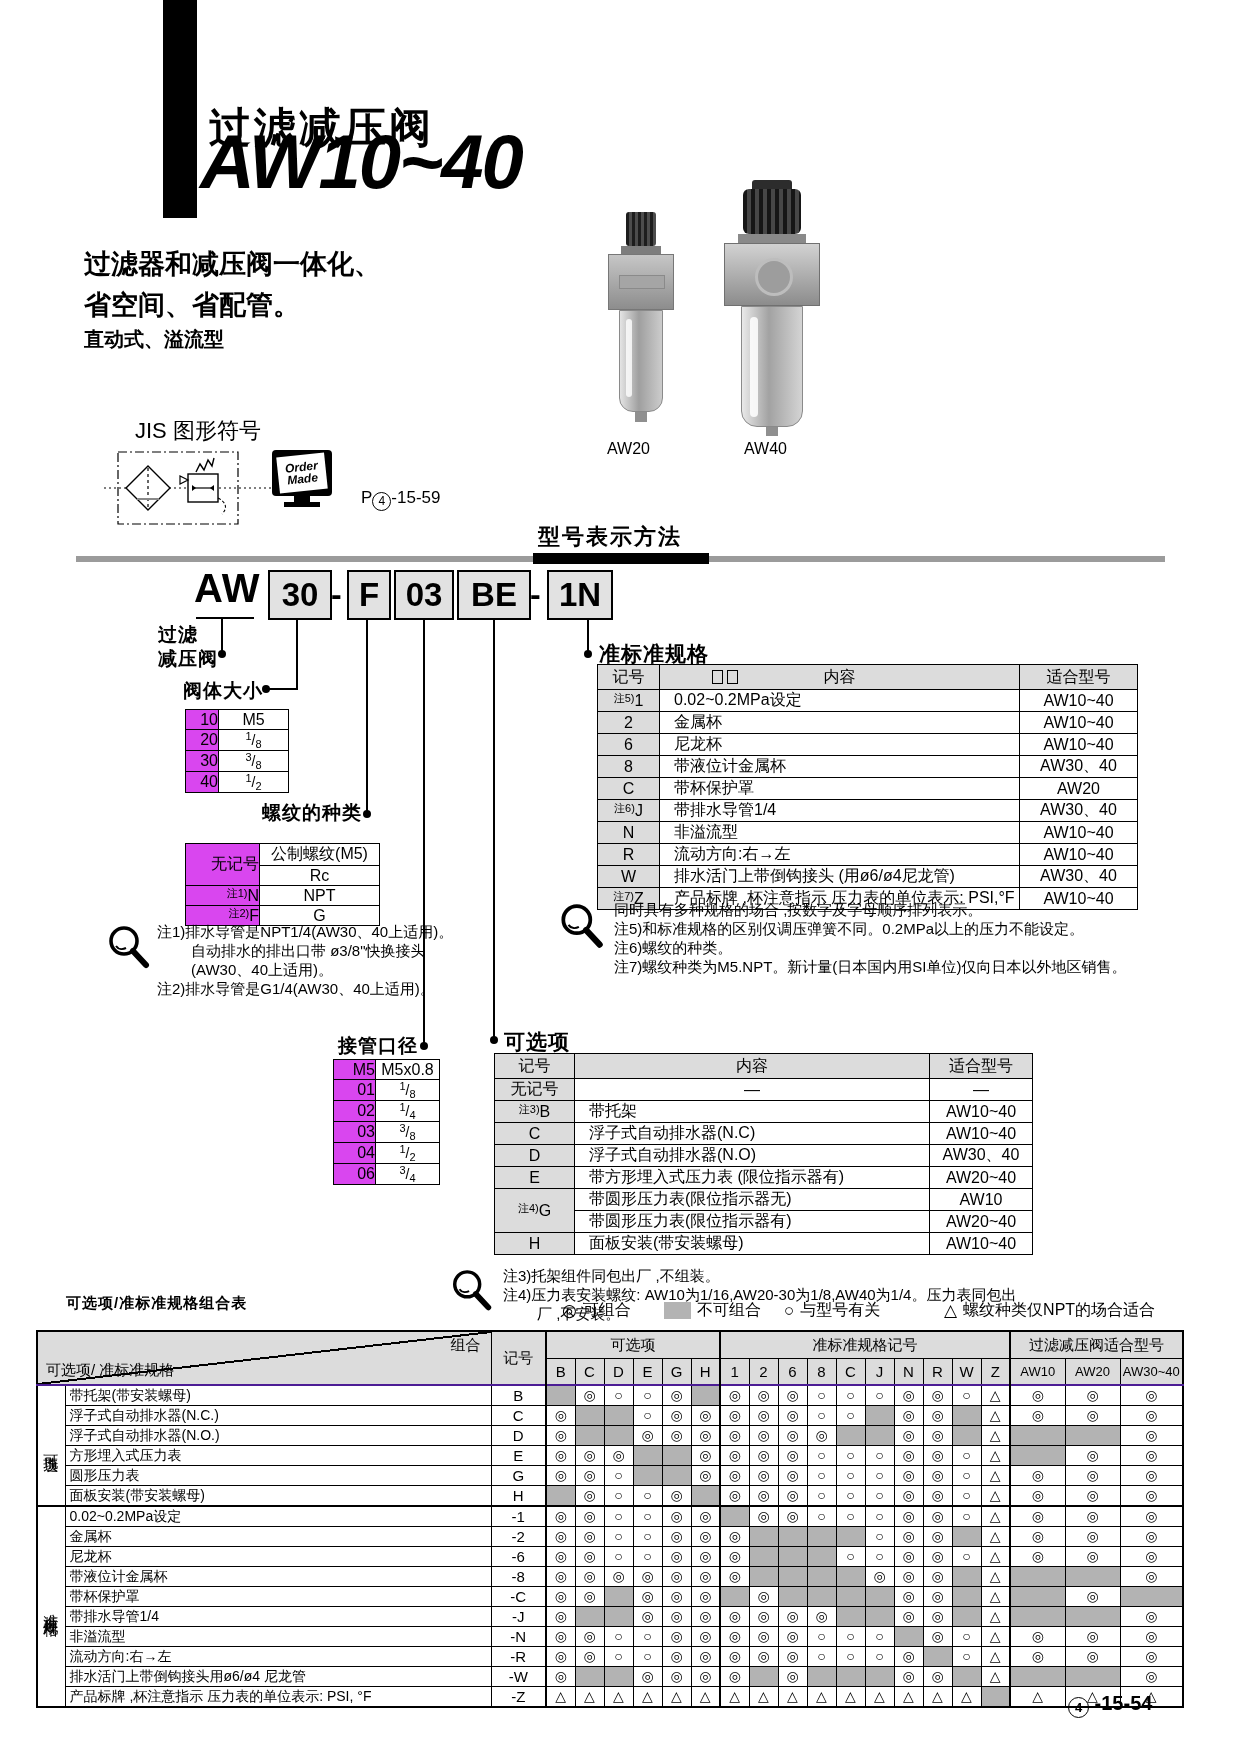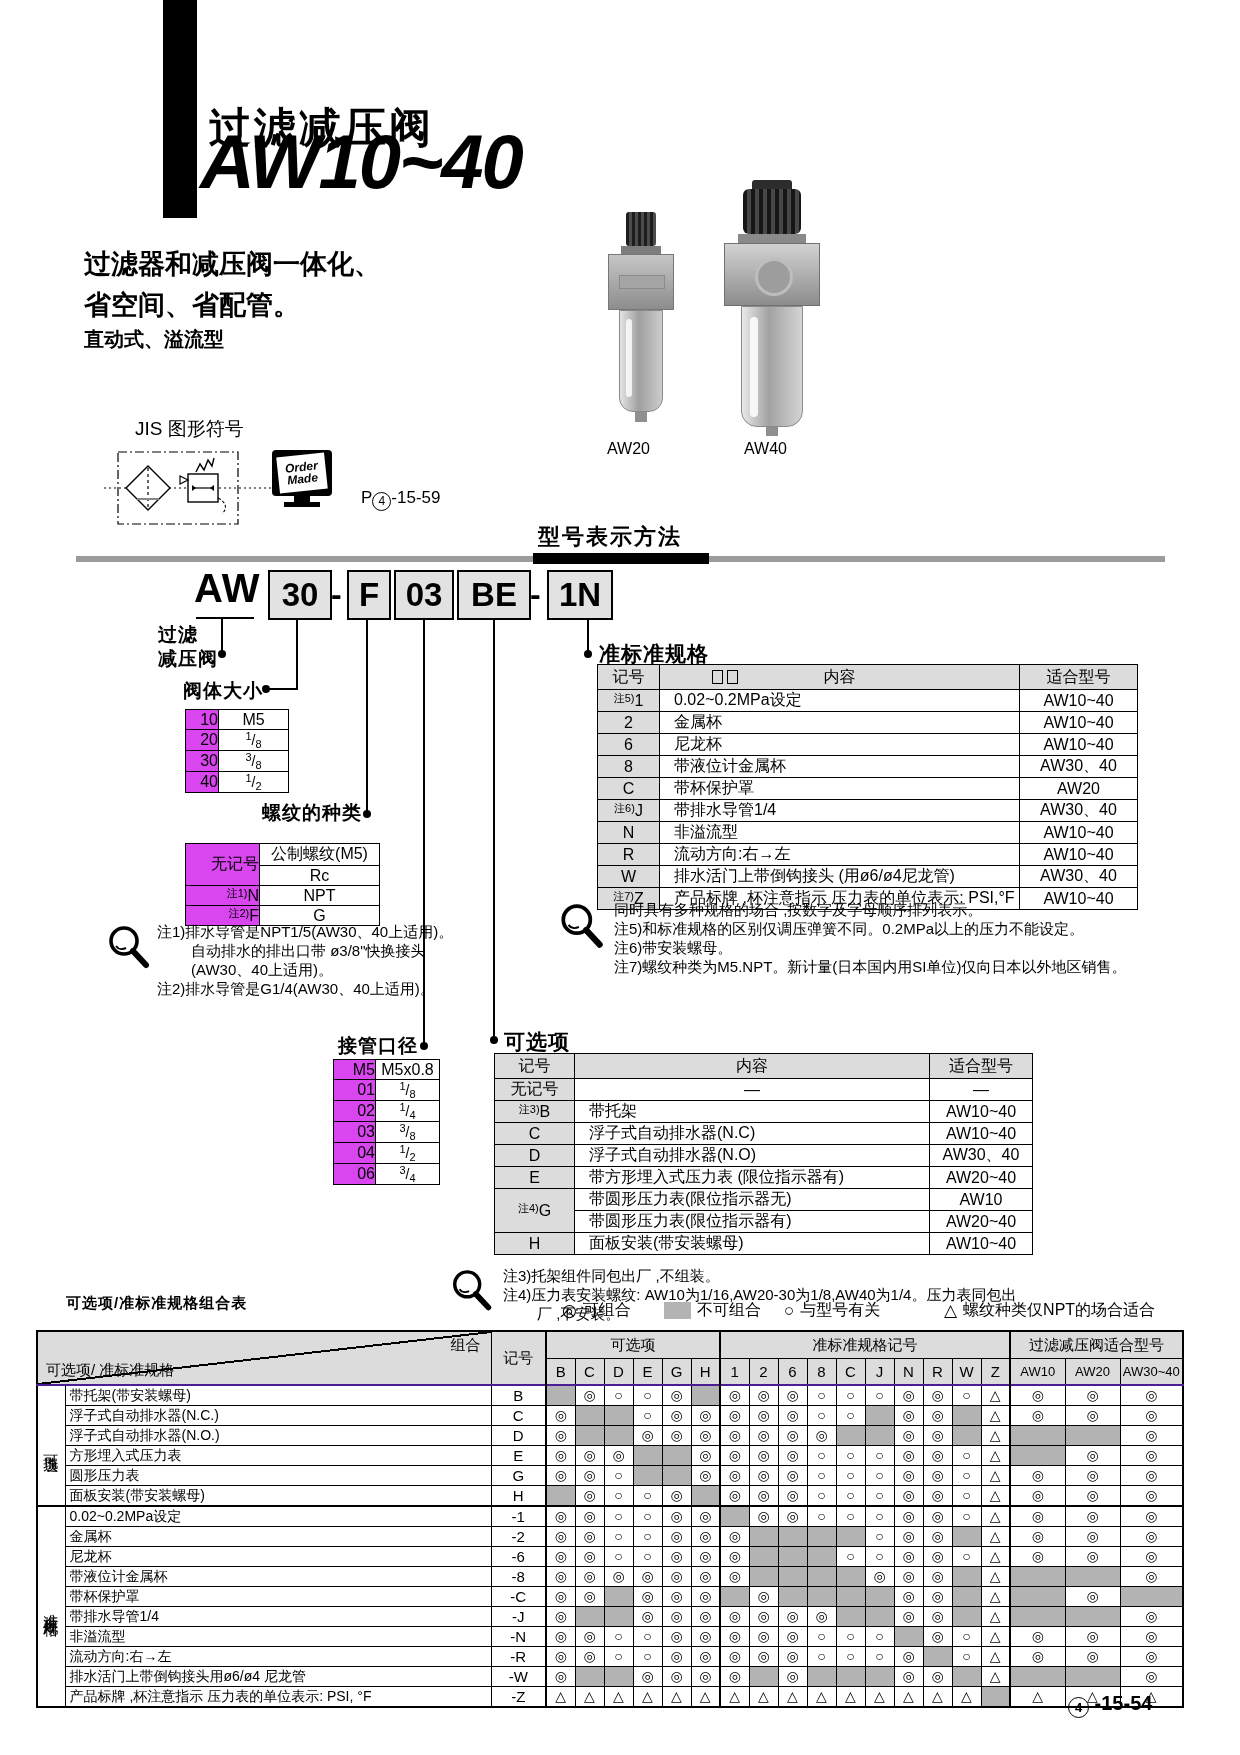--- a/index.html
+++ b/index.html
@@ -5,21 +5,21 @@
   html,body{margin:0;padding:0;background:#e8e8e8;}
   .page{position:relative;width:1240px;height:1755px;background:#ffffff;margin:0 auto;
         font-family:"Liberation Sans","DejaVu Sans",sans-serif;color:#000;overflow:hidden;}
   .abs{position:absolute;}
   
   .black-bar{left:163px;top:0;width:34px;height:218px;background:#000;}
   .cn-title{left:209px;top:100px;font-size:42px;font-weight:bold;letter-spacing:3px;font-family:Liberation Serif, serif;}
   .model-title{left:200px;top:118px;font-size:76px;font-weight:bold;font-style:italic;letter-spacing:-2px;}
   .intro{left:84px;top:244px;font-size:27px;font-weight:600;line-height:41px;}
   .subtitle{left:84px;top:326px;font-size:20px;font-weight:600;}
-  .jis-label{left:135px;top:416px;font-size:19px;}
+  .jis-label{left:135px;top:416px;font-size:22px;}
   
   .om{left:272px;top:450px;width:64px;height:60px;}
   .om .screen{position:absolute;left:0;top:0;width:60px;height:46px;background:#000;border-radius:4px;}
   .om .inner{position:absolute;left:6px;top:5px;width:48px;height:36px;background:#fff;display:flex;flex-direction:column;
              align-items:center;justify-content:center;transform:rotate(-6deg);font-size:12px;font-style:italic;font-weight:bold;line-height:12px;}
   .om .stand{position:absolute;left:22px;top:46px;width:16px;height:7px;background:#000;}
   .om .base{position:absolute;left:12px;top:52px;width:36px;height:5px;background:#000;}
   .order-ref{left:361px;top:488px;font-size:17px;}
   .circ-num{display:inline-block;width:17px;height:17px;border:1.4px solid #000;border-radius:50%;
             text-align:center;line-height:17px;font-size:12px;vertical-align:-2px;}
@@ -260,21 +260,21 @@
         </tr>
       </tbody>
   </table>
 
   <svg class="mag" style="left:104px;top:924px;" width="50" height="52" viewBox="0 0 50 52">
     <circle cx="20" cy="17" r="13" fill="none" stroke="#000" stroke-width="3.6"></circle>
     <path d="M22 24 C18 26 14 25 12 22" fill="none" stroke="#000" stroke-width="2"></path>
     <line x1="29" y1="27" x2="42" y2="41" stroke="#000" stroke-width="6" stroke-linecap="round"></line>
   </svg>
   <div class="noteblock" style="left:157px;top:922px;width:330px;" id="thread-notes">
-      <div>注1)排水导管是NPT1/5(AW30、40上适用)。</div>
+      <div>注1)排水导管是NPT1/4(AW30、40上适用)。</div>
       <div class="ind">自动排水的排出口带 ø3/8"快换接头</div>
       <div class="ind">(AW30、40上适用)。</div>
       <div>注2)排水导管是G1/4(AW30、40上适用)。</div>
     </div>
 
   <table class="ktable" style="left:333px;top:1059px;">
     <colgroup>
         <col style="width:42px;">
         <col style="width:64px;">
       </colgroup>
@@ -374,21 +374,21 @@
   </table>
 
   <svg class="mag" style="left:556px;top:902px;" width="52" height="54" viewBox="0 0 50 52">
     <circle cx="20" cy="17" r="13" fill="none" stroke="#000" stroke-width="3.6"></circle>
     <path d="M22 24 C18 26 14 25 12 22" fill="none" stroke="#000" stroke-width="2"></path>
     <line x1="29" y1="27" x2="42" y2="41" stroke="#000" stroke-width="6" stroke-linecap="round"></line>
   </svg>
   <div class="noteblock" style="left:614px;top:900px;width:530px;" id="semi-notes">
       <div>同时具有多种规格的场合 ,按数字及字母顺序排列表示。</div>
       <div>注5)和标准规格的区别仅调压弹簧不同。0.2MPa以上的压力不能设定。</div>
-      <div>注6)带安装螺母。</div>
+      <div>注6)螺纹的种类。</div>
       <div>注7)螺纹种类为M5.NPT。新计量(日本国内用SI单位)仅向日本以外地区销售。</div>
     </div>
 
   <table class="spec" style="left:494px;top:1053px;width:538px;">
     <colgroup>
         <col style="width:80px;">
         <col style="width:355px;">
         <col style="width:103px;">
       </colgroup>
     <thead id="opt-thead">

